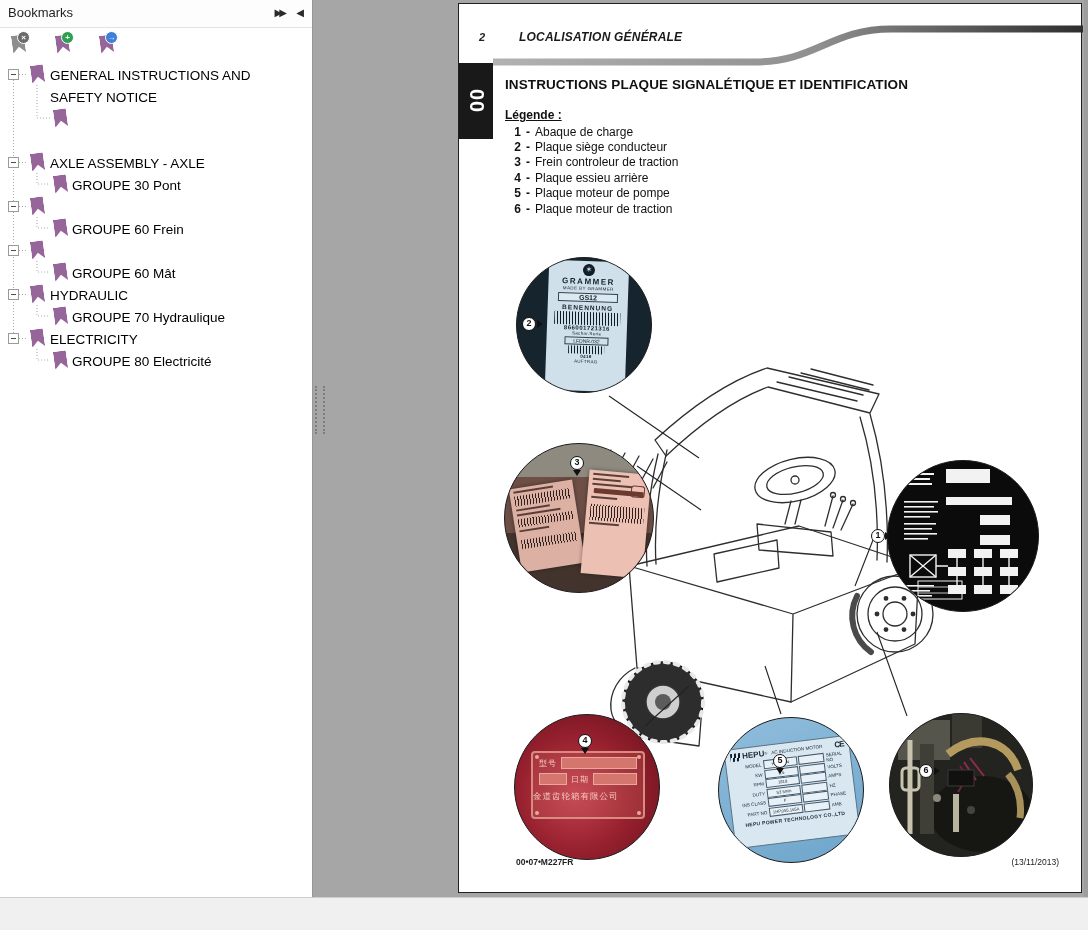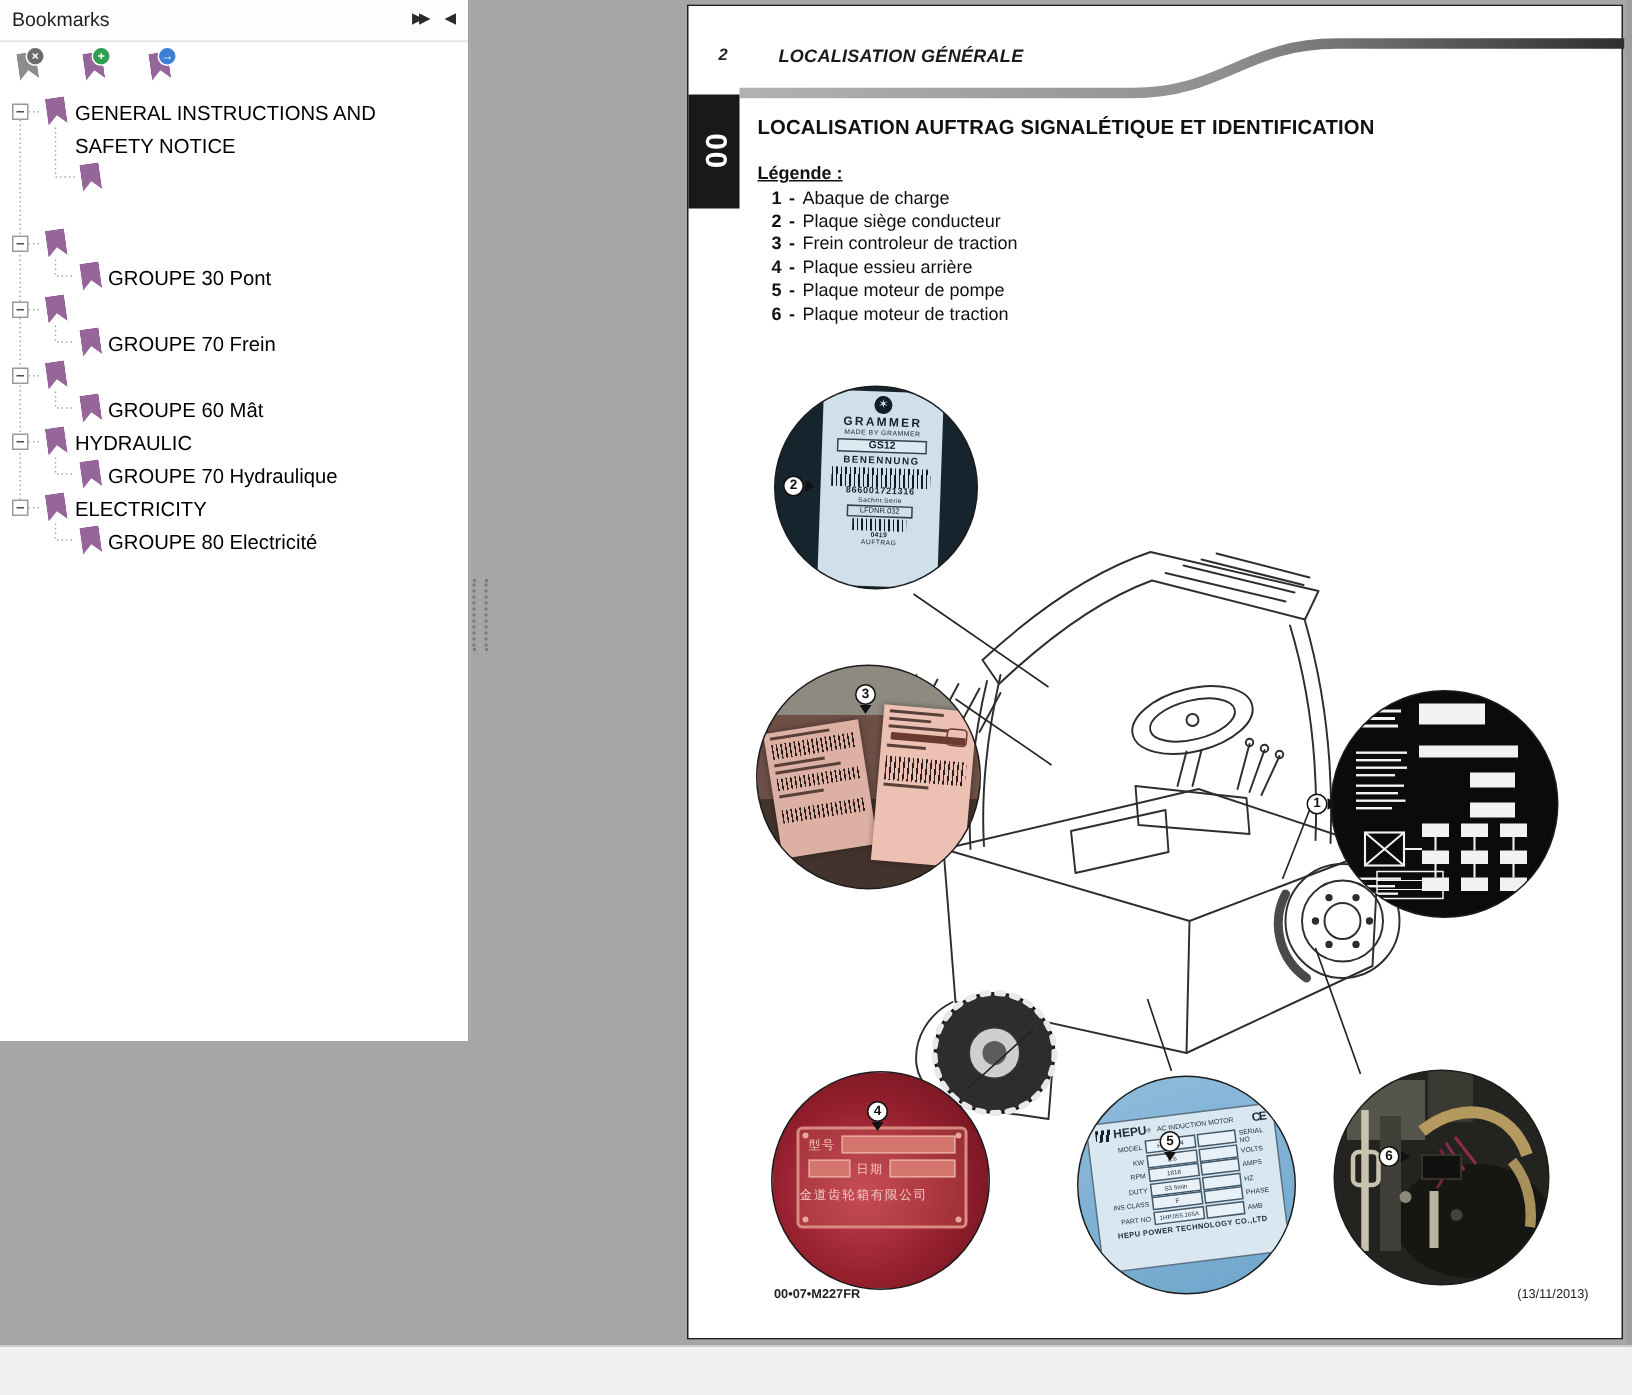--- a/index.html
+++ b/index.html
@@ -2,21 +2,21 @@
 <html><head>
 <meta charset="utf-8">
 <style>
   html,body{margin:0;padding:0;}
   body{
     width:1088px;height:930px;position:relative;overflow:hidden;
     background:#a6a6a6;font-family:"Liberation Sans",sans-serif;
     -webkit-font-smoothing:antialiased;
   }
   
-  #sidebar{position:absolute;left:0;top:0;width:312px;height:694px;background:#fff;border-right:1px solid #969696;}
+  #sidebar{position:absolute;left:0;top:0;width:312px;height:897px;background:#fff;border-right:1px solid #969696;}
   .sb-header{position:relative;height:27px;border-bottom:1px solid #e2e2e2;background:#fdfdfd;}
   .sb-title{position:absolute;left:8px;top:5px;font-size:13px;color:#1f1f1f;}
   .hdr-ico{position:absolute;top:7px;color:#2a2a2a;font-size:10px;cursor:pointer;line-height:12px;}
   .hdr-ico.opts{right:28px;letter-spacing:-3px;}
   .hdr-ico.coll{right:8px;}
   
   .flag{position:absolute;width:18px;height:21px;}
   .flag .ribbon{position:absolute;left:2px;top:1px;width:13px;height:18px;background:#96659a;
     clip-path:polygon(0 0,100% 0,100% 100%,50% 66%,0 100%);transform:rotate(-8deg);}
   .flag.gray .ribbon{background:#8d8d8d;}
@@ -162,35 +162,36 @@
   <div class="btext lvl1" style="top:65px">GENERAL INSTRUCTIONS AND SAFETY NOTICE</div>
 
   <div class="flag" style="left:52px;top:108px">
       <div class="ribbon"></div>
     </div>
 
   <div class="exp" style="left:8px;top:157px"></div>
   <div class="flag" style="left:29px;top:152px">
       <div class="ribbon"></div>
     </div>
+  <div class="btext lvl1" style="top:153px">AXLE ASSEMBLY - AXLE</div>
 
   <div class="flag" style="left:52px;top:174px">
       <div class="ribbon"></div>
     </div>
   <div class="btext lvl2" style="top:175px">GROUPE 30 Pont</div>
 
   <div class="exp" style="left:8px;top:201px"></div>
   <div class="flag" style="left:29px;top:196px">
       <div class="ribbon"></div>
     </div>
 
   <div class="flag" style="left:52px;top:218px">
       <div class="ribbon"></div>
     </div>
-  <div class="btext lvl2" style="top:219px">GROUPE 70 Frein</div>
+  <div class="btext lvl2" style="top:219px">GROUPE 60 Frein</div>
 
   <div class="exp" style="left:8px;top:245px"></div>
   <div class="flag" style="left:29px;top:240px">
       <div class="ribbon"></div>
     </div>
 
   <div class="flag" style="left:52px;top:262px">
       <div class="ribbon"></div>
     </div>
   <div class="btext lvl2" style="top:263px">GROUPE 60 Mât</div>
@@ -232,21 +233,21 @@
     </defs>
     <path d="M34,58 L296,58 C356,58 372,25 432,25 L624,25" stroke="url(#swg)" stroke-width="7" fill="none"></path>
   </svg>
 
   <div class="pg-num">2</div>
   <div class="pg-runhdr">LOCALISATION GÉNÉRALE</div>
   <div class="sec-tab">
     <span>00</span>
   </div>
 
-  <div class="pg-title">LOCALISATION AUFTRAG SIGNALÉTIQUE ET IDENTIFICATION</div>
+  <div class="pg-title">INSTRUCTIONS PLAQUE SIGNALÉTIQUE ET IDENTIFICATION</div>
   <div class="legend-h">Légende :</div>
 
   <div class="legend">
     <div class="lrow">
         <span class="lnum">1</span>
         <span class="ldash">-</span>
         <span>Abaque de charge</span>
       </div>
     <div class="lrow">
         <span class="lnum">2</span>

